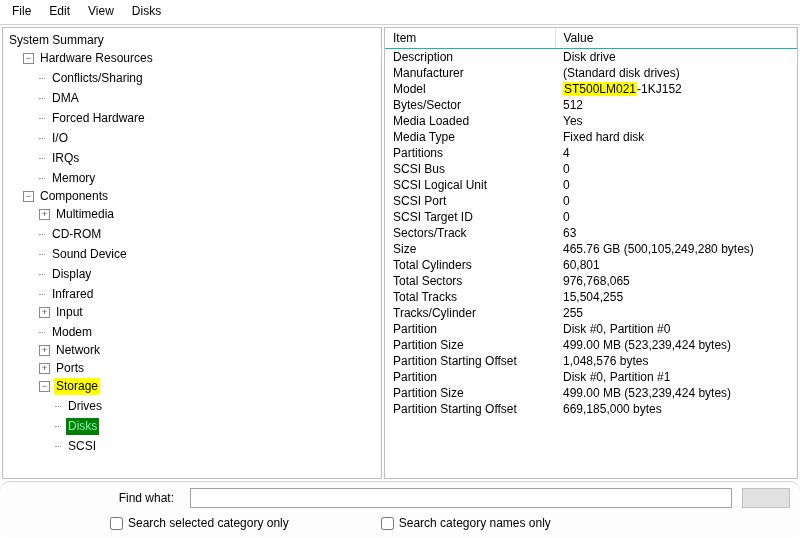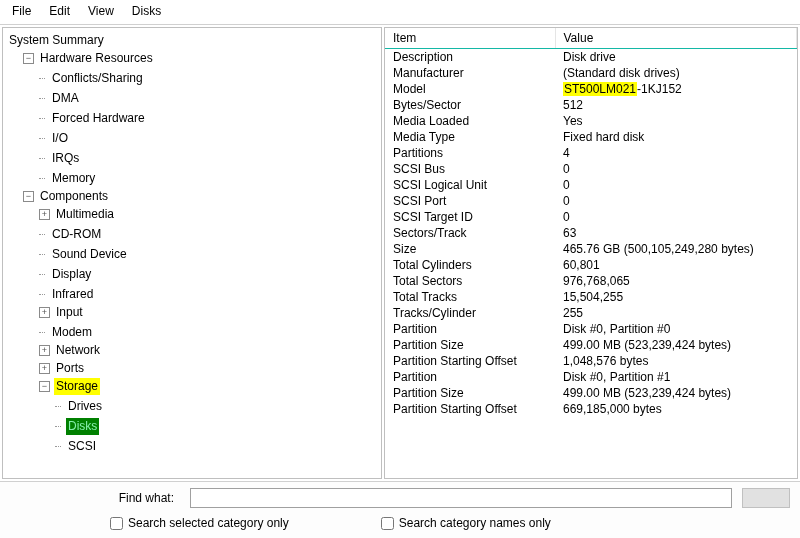--- a/index.html
+++ b/index.html
@@ -104,20 +104,21 @@
   .value-hl {
     background: #ffff00;
     padding: 0 1px;
   }
   
   .search-bar {
     border-top: 1px solid #d0d0d0;
     padding: 6px 10px 8px 10px;
     display: flex; flex-direction: column; gap: 8px;
     background: #fdfdfd;
+    border-radius: 10px;
   }
   .search-row1 { display: flex; align-items: center; gap: 10px; }
   .search-row1 .lbl { width: 170px; text-align: right; padding-right: 6px; }
   .search-row1 input[type=text] {
     flex: 1;
     height: 20px;
     border: 1px solid #a0a0a0;
     font-size: 12px;
     padding: 1px 4px;
   }

